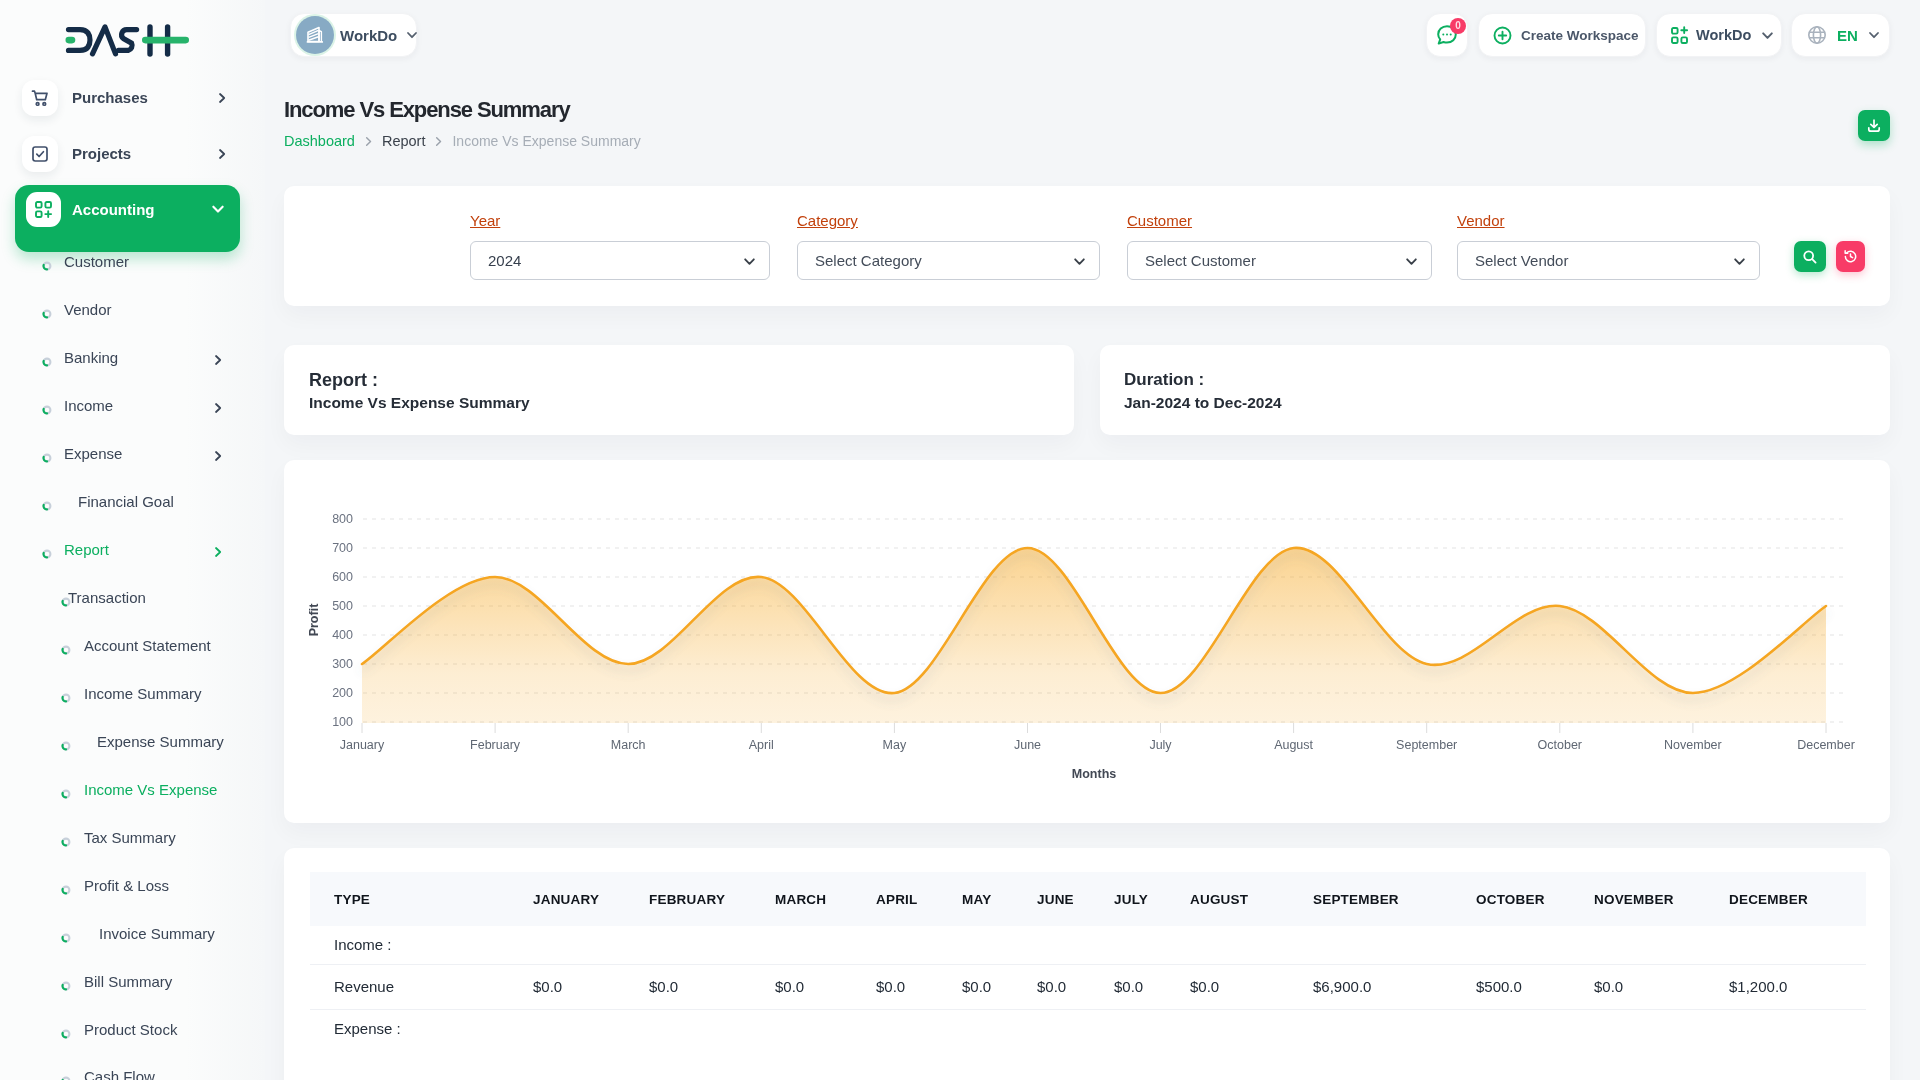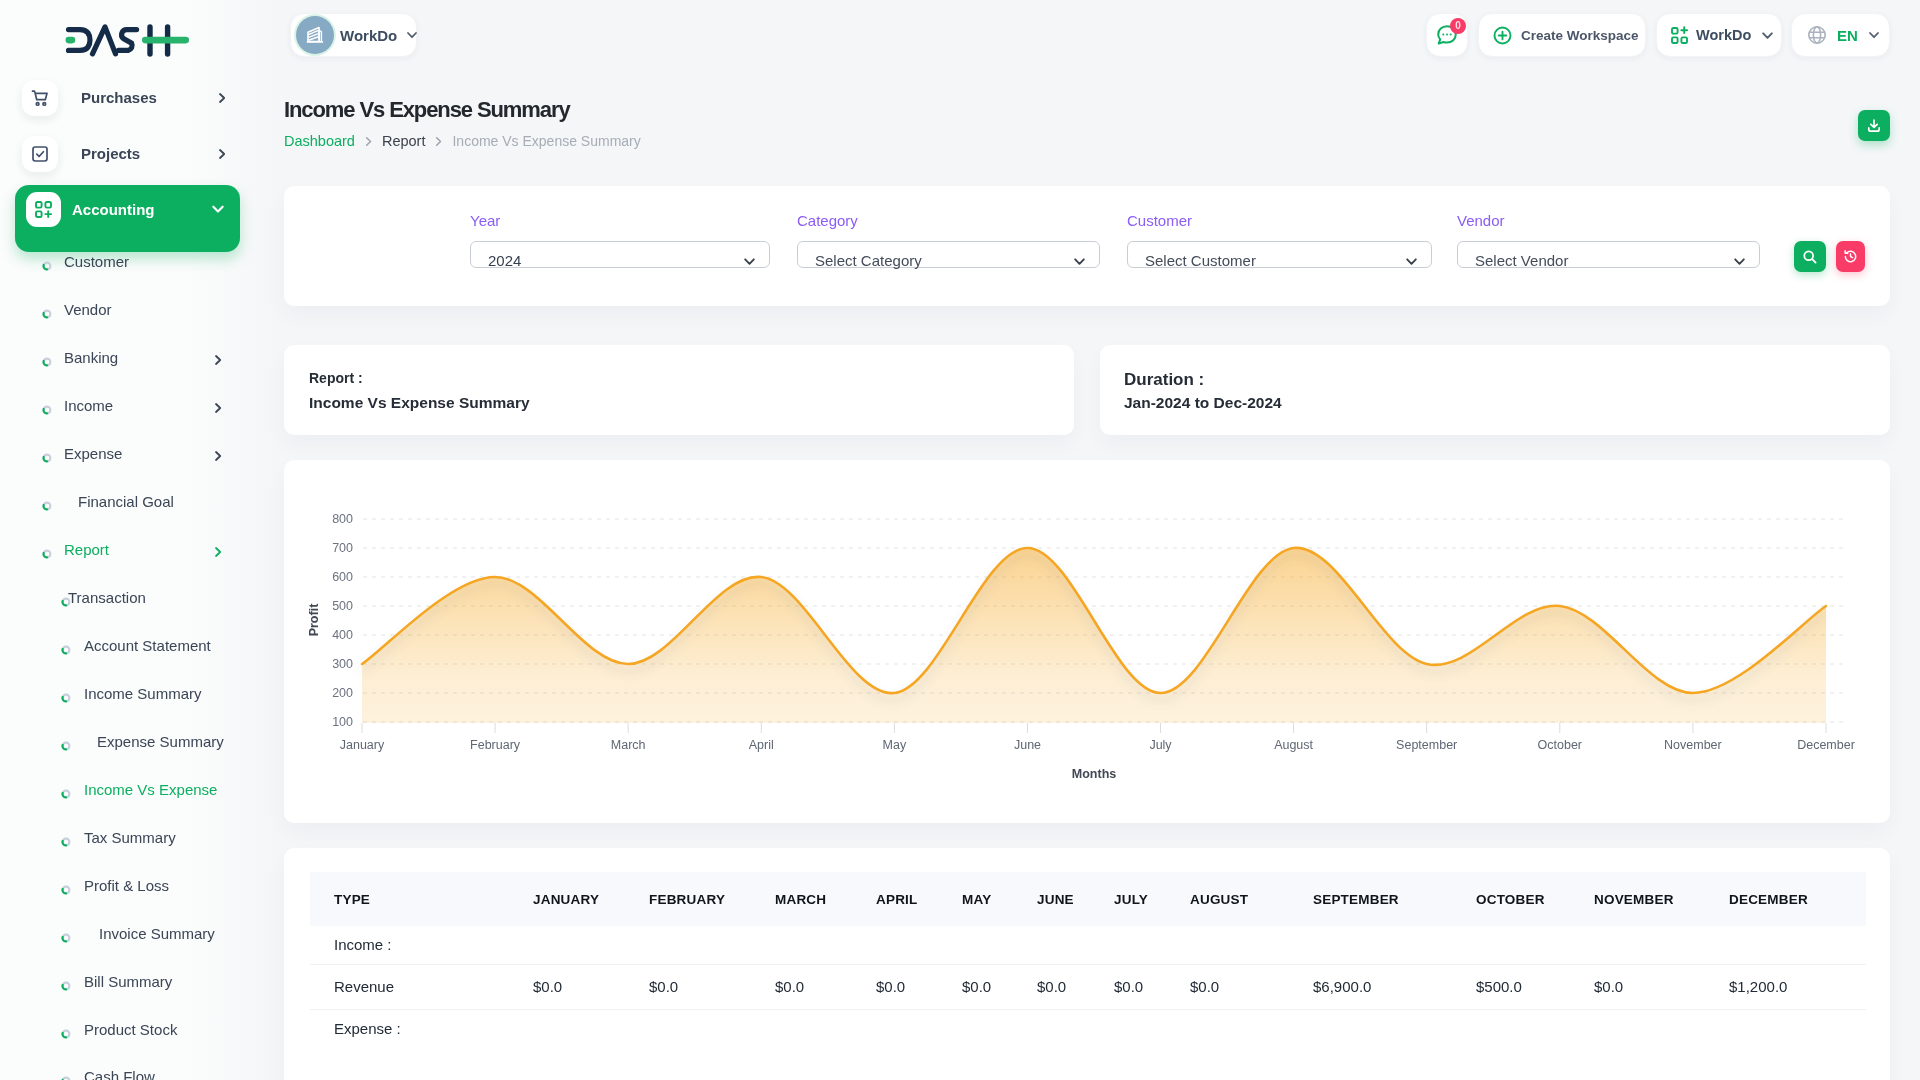--- a/index.html
+++ b/index.html
@@ -5,37 +5,37 @@
 <style>
 * { margin:0; padding:0; box-sizing:border-box; }
 html,body { width:1920px; height:1080px; overflow:hidden; }
 body { font-family:"Liberation Sans", sans-serif; background:#f4f6f8; position:relative; color:#1f2937; }
 .abs { position:absolute; }
 
 #sidebar { position:absolute; left:0; top:0; width:265px; height:1080px;
   background:linear-gradient(to right,#fbfcfc 70%,#f5f7f8); }
 .mi-icon { position:absolute; left:22px; width:36px; height:36px; background:#fff; border-radius:12px;
   box-shadow:0 4px 10px rgba(30,46,66,.08); display:flex; align-items:center; justify-content:center; }
-.mi-label { position:absolute; left:81px; font-size:15px; font-weight:700; color:#3a4556; line-height:36px; }
+.mi-label { position:absolute; left:72px; font-size:15px; font-weight:700; color:#3a4556; line-height:36px; }
 .mi-chev { position:absolute; left:216px; width:12px; height:36px; display:flex; align-items:center; }
 .pill { position:absolute; left:15px; width:225px; height:67px; background:#0caf60; border-radius:14px;
   box-shadow:0 7px 14px rgba(12,175,96,.28); }
 .pill .mi-icon { left:11px; top:7px; width:35px; height:35px; border-radius:11px; box-shadow:none; }
 .pill .mi-label { left:57px; color:#fff; line-height:49px; }
 .sub { position:absolute; font-size:15px; color:#3a4556; line-height:18px; }
 .sub .blt { position:absolute; left:0; top:4px; }
 .grn { color:#0caf60 !important; }
 
 .tbtn { position:absolute; top:13px; height:44px; white-space:nowrap; background:#fff; border-radius:14px;
   box-shadow:0 2px 6px rgba(30,46,66,.05); border:1px solid #f2f3f5; display:flex; align-items:center; }
 .tbtn svg, .tbtn span { flex-shrink:0; }
 
 .card { position:absolute; background:#fff; border-radius:10px; box-shadow:0 10px 22px rgba(18,38,63,.035); }
-.flabel { position:absolute; font-size:15px; color:#8b5cf6; }
-.fselect { position:absolute; height:27px; background:#fff; border:1px solid #c9ced6; border-radius:6px;
+.flabel { position:absolute; font-size:15px; color:#c2410c;text-decoration:underline; }
+.fselect { position:absolute; height:39px; background:#fff; border:1px solid #c9ced6; border-radius:6px;
   font-size:15px; color:#3c4654; line-height:37px; padding-left:17px; }
 .fselect svg { position:absolute; right:13px; top:13px; }
 .sqbtn { position:absolute; width:32px; height:31px; border-radius:7px; display:flex; align-items:center; justify-content:center; }
 
 table.rep { border-collapse:collapse; table-layout:fixed; width:1556px; font-size:15px; color:#222b36; }
 table.rep th { background:#f7f9fc; font-size:13.5px; font-weight:700; color:#10151c; text-align:left;
   height:54px; letter-spacing:.2px; }
 table.rep td { height:45px; border-top:1px solid #eef0f4; font-weight:400; }
 table.rep td.sec { height:38px; }
 table.rep tr.first td { border-top:none; }
@@ -274,21 +274,21 @@
     </svg>
   </div>
 <div class="sqbtn" style="left:1836px;top:241px;width:29px;background:#f83b67;box-shadow:0 3px 8px rgba(248,59,103,.3)">
 <svg width="15" height="15" viewBox="0 0 16 16" fill="none" stroke="#fff" stroke-width="1.6" stroke-linecap="round" stroke-linejoin="round">
       <path d="M2.5 8a5.5 5.5 0 1 0 1.6-3.9"></path>
       <path d="M2.3 1.8v2.7h2.7"></path>
       <path d="M8 5.2V8l2.2 1.3"></path>
     </svg>
   </div>
 <div class="card" style="left:284px;top:345px;width:790px;height:90px"></div>
-<div class="abs" style="left:309px;top:370px;font-size:14px;font-weight:700;color:#262d37">Report :</div>
+<div class="abs" style="left:309px;top:370px;font-size:18px;font-weight:700;color:#262d37">Report :</div>
 <div class="abs" style="left:309px;top:394px;font-size:15.5px;font-weight:700;color:#262d37">Income Vs Expense Summary</div>
 <div class="card" style="left:1100px;top:345px;width:790px;height:90px"></div>
 <div class="abs" style="left:1124px;top:370px;font-size:17px;font-weight:700;color:#262d37">Duration :</div>
 <div class="abs" style="left:1124px;top:394px;font-size:15.5px;font-weight:700;color:#262d37">Jan-2024 to Dec-2024</div>
 <div class="card" style="left:284px;top:460px;width:1606px;height:363px"></div>
 <svg class="abs" style="left:284px;top:460px" width="1606" height="363" viewBox="0 0 1606 363">
 <defs>
       <linearGradient id="ag" x1="0" y1="0" x2="0" y2="1">
 <stop offset="0" stop-color="#f6a823" stop-opacity="0.50"></stop>
 <stop offset="0.72" stop-color="#f6a823" stop-opacity="0.20"></stop>

